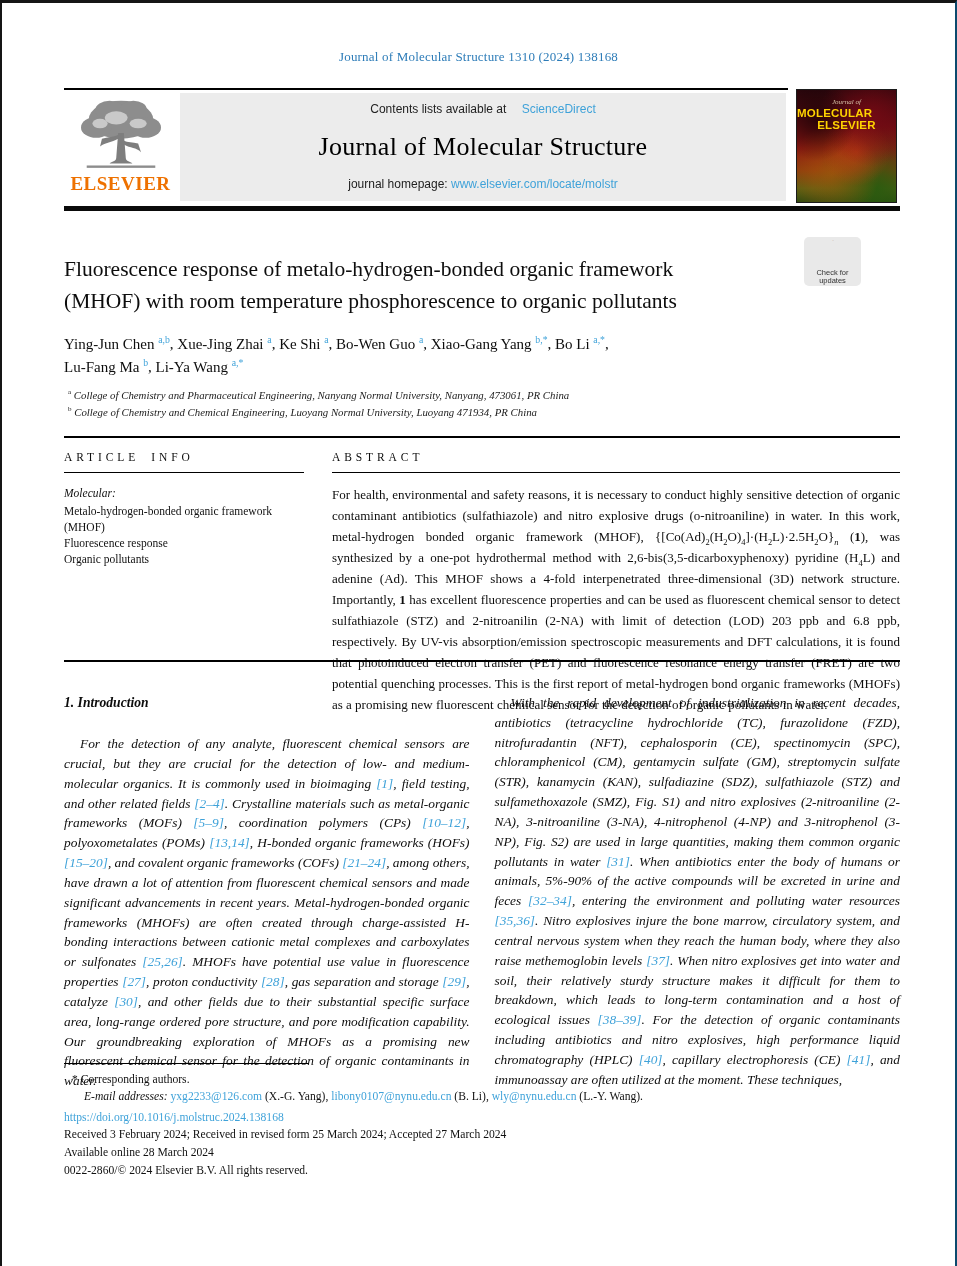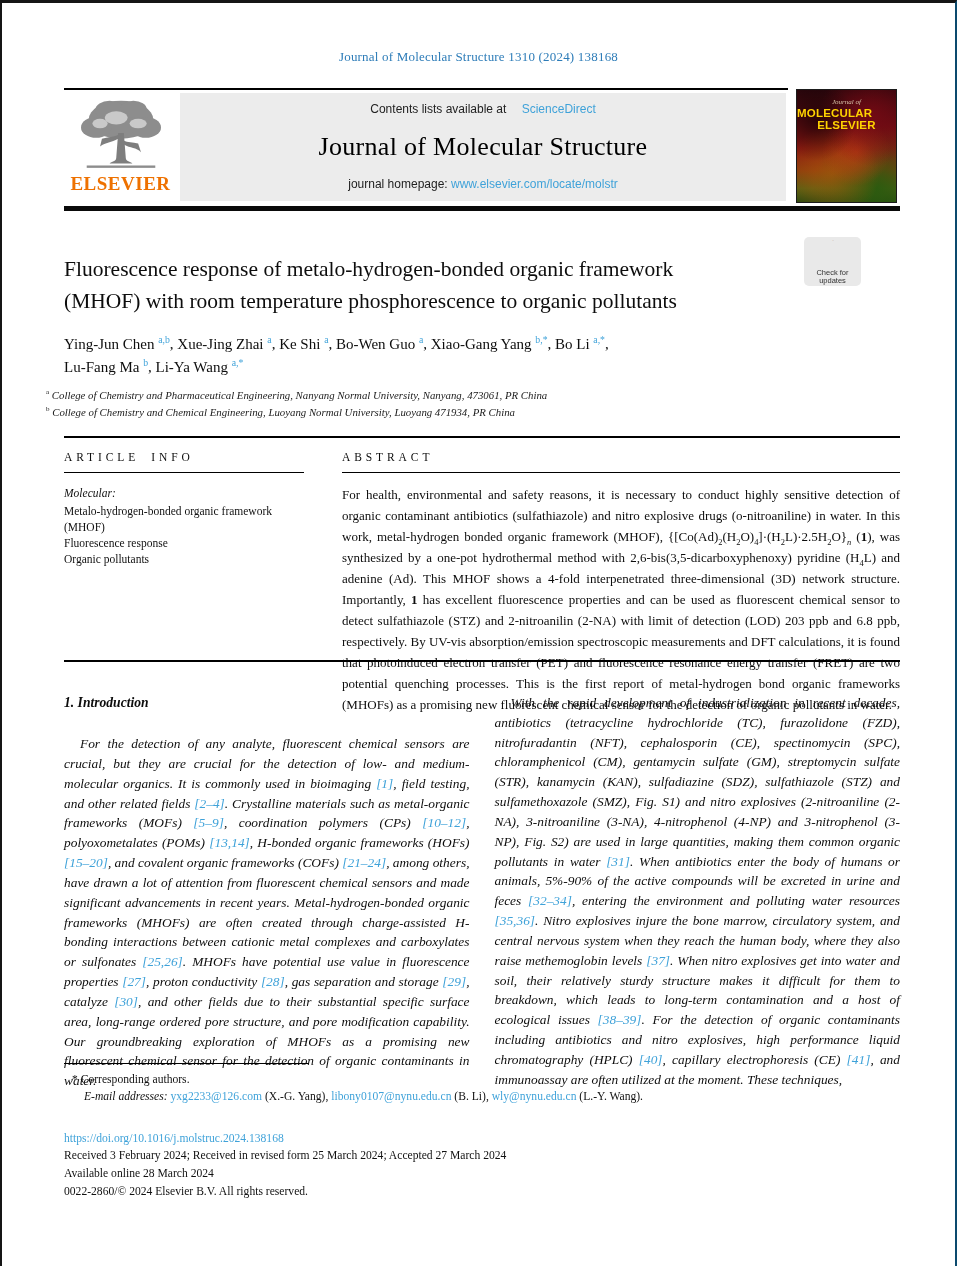--- a/index.html
+++ b/index.html
@@ -56,43 +56,43 @@
   .cover .c3{position:absolute;top:29px;left:0;width:100%;text-align:center;
     font-family:"Liberation Sans",sans-serif;font-weight:bold;font-size:11.5px;color:var(--coveryellow);letter-spacing:.2px;}
   .thick-bar{position:absolute;top:203px;left:62px;width:836px;height:5px;background:#0a0a0a;}
   .check-badge{
     position:absolute;top:234px;left:802px;width:57px;height:49px;background:#e9e9e9;
     border-radius:5px;display:flex;flex-direction:column;align-items:center;padding-top:3px;gap:28px;
   }
   .check-badge .txt{font-family:"Liberation Sans",sans-serif;font-size:7.5px;line-height:1.15;color:#333;text-align:center;}
   .title{position:absolute;top:250px;left:62px;width:730px;font-size:21.5px;line-height:1.5;color:#0d0d0d;}
   .authors{position:absolute;top:330px;left:62px;width:760px;font-size:15px;line-height:1.55;color:#0d0d0d;}
-  .affiliations{position:absolute;top:384px;left:44px;width:760px;font-size:10.8px;font-style:italic;line-height:1.55;color:#1a1a1a;}
+  .affiliations{position:absolute;top:384px;left:66px;width:760px;font-size:10.8px;font-style:italic;line-height:1.55;color:#1a1a1a;}
   .affiliations sup{font-style:normal;}
   .rule1{position:absolute;top:433px;left:62px;width:836px;height:1.5px;background:#000;}
-  .info-abstract{position:absolute;top:448px;left:62px;width:836px;display:flex;gap:38px;}
+  .info-abstract{position:absolute;top:448px;left:62px;width:836px;display:flex;gap:28px;}
   .col-info{width:240px;flex:0 0 240px;}
   .col-abs{flex:1;}
   .sec-head{
     font-size:11.5px;letter-spacing:.34em;word-spacing:.45em;color:#0d0d0d;
     padding-bottom:9px;border-bottom:1.3px solid #000;
   }
   .keywords{margin-top:12px;font-size:11.5px;line-height:1.4;}
   .keywords .kw-label{font-style:italic;margin-bottom:2px;}
   .abstract-text{margin-top:11px;font-size:13px;line-height:1.62;text-align:justify;color:#0d0d0d;}
   .rule2{position:absolute;top:657px;left:62px;width:836px;height:1.8px;background:#000;}
   .body-cols{position:absolute;top:690px;left:62px;width:836px;display:flex;gap:25px;}
   .bcol{flex:1;font-size:13.4px;line-height:1.48;text-align:justify;color:#0d0d0d;font-style:italic;}
   .intro-head{font-weight:bold;font-size:13.6px;margin-bottom:21px;text-align:left;}
   .para{text-indent:16px;}
   .footnotes{position:absolute;top:1060px;left:62px;width:836px;font-size:11.6px;line-height:1.45;color:#111;}
   .foot-rule{width:245px;height:1px;background:#000;margin-bottom:8px;}
   .corr{padding-left:8px;}
   .emails{padding-left:20px;}
-  .doi{margin-top:25px;color:var(--link);}
+  .doi{margin-top:4px;color:var(--link);}
   .meta-line{margin-top:1px;}
   .link{color:var(--link);}
   sup{font-size:.65em;line-height:0;}
   sub{font-size:.65em;line-height:0;}
   .it{font-style:italic;}
   .bd{font-weight:bold;}
 </style>
 </head>
 <body>
 

